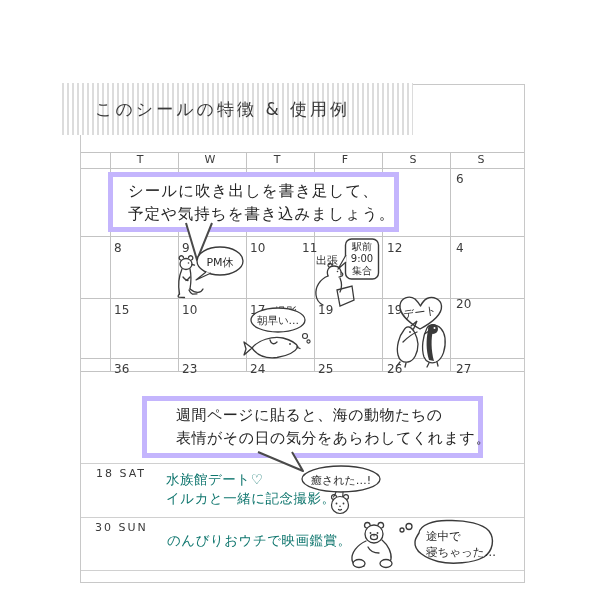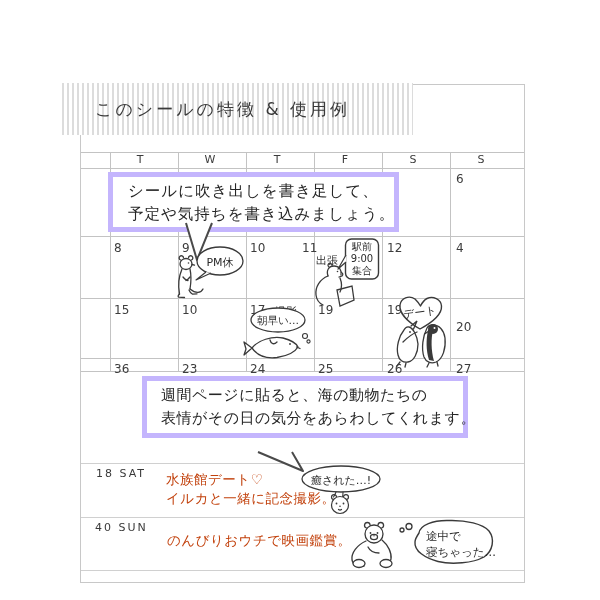--- a/index.html
+++ b/index.html
@@ -20,25 +20,25 @@
   .vline{position:absolute;top:2px;width:1px;height:219px;background:#c3c3c3;}
   .wd{position:absolute;top:3px;width:30px;text-align:center;font-size:11px;color:#3c3c3c;}
   .cdate{position:absolute;font-size:12px;color:#3c3c3c;}
   .cnote{position:absolute;font-size:11px;color:#2f2f2f;}
   .wline{left:81px;width:443px;height:1px;background:#d0d0d0;z-index:2;}
   .callout{background:#fff;border:5px solid #c4b5fd;z-index:5;}
   .callout .cl{white-space:nowrap;color:#262626;}
   #m-callout{left:108px;top:172px;width:281px;height:50px;}
   #m-callout .cl{font-size:15.5px;line-height:23px;letter-spacing:1px;padding-left:15px;}
   #m-callout .cl:first-child{padding-top:3px;}
-  #w-callout{left:142px;top:376px;width:316px;height:52px;}
+  #w-callout{left:142px;top:396px;width:316px;height:52px;padding-left:15px;}
   #w-callout .cl{font-size:15px;line-height:23px;letter-spacing:0.5px;padding-left:14px;}
   #w-callout .cl:first-child{padding-top:3px;}
   .dayname{font-size:11px;letter-spacing:2px;color:#3a3a3a;z-index:3;}
-  .wtext{font-size:13.5px;letter-spacing:0.5px;color:#c2410c;z-index:3;white-space:nowrap;}
+  .wtext{font-size:13.5px;letter-spacing:0.5px;color:#0f766e;z-index:3;white-space:nowrap;}
   #art{position:absolute;left:0;top:0;z-index:10;pointer-events:none;}
   #art text{fill:#2b2b2b;}
 </style>
 </head>
 <body>
 
 <div id="canvas">
 
 
   <div class="abs frame"></div>
@@ -74,21 +74,21 @@
     <span class="cdate" style="left:101px;top:91px">9</span>
     <span class="cdate" style="left:169px;top:91px">10</span>
     <span class="cdate" style="left:221px;top:91px">11</span>
     <span class="cdate" style="left:306px;top:91px">12</span>
     <span class="cdate" style="left:375px;top:91px">4</span>
     <span class="cdate" style="left:33px;top:153px">15</span>
     <span class="cdate" style="left:101px;top:153px">10</span>
     <span class="cdate" style="left:169px;top:153px">17</span>
     <span class="cdate" style="left:237px;top:153px">19</span>
     <span class="cdate" style="left:306px;top:153px">19</span>
-    <span class="cdate" style="left:375px;top:170px">20</span>
+    <span class="cdate" style="left:375px;top:147px">20</span>
     <span class="cdate" style="left:33px;top:212px">36</span>
     <span class="cdate" style="left:101px;top:212px">23</span>
     <span class="cdate" style="left:169px;top:212px">24</span>
     <span class="cdate" style="left:237px;top:212px">25</span>
     <span class="cdate" style="left:306px;top:212px">26</span>
     <span class="cdate" style="left:375px;top:212px">27</span>
 
     <span class="cnote" style="left:235px;top:103px">出張</span>
     <span class="cnote" style="left:194px;top:154px">撮影</span>
   </div>
@@ -104,21 +104,21 @@
   </div>
 
   <div class="abs wline" style="top:463px"></div>
   <div class="abs wline" style="top:517px"></div>
   <div class="abs wline" style="top:570px"></div>
 
   <div class="abs dayname" style="left:96px;top:467px">18 SAT</div>
   <div class="abs wtext" style="left:166px;top:471px">水族館デート♡</div>
   <div class="abs wtext" style="left:166px;top:490px">イルカと一緒に記念撮影。</div>
 
-  <div class="abs dayname" style="left:95px;top:521px">40 SUN</div>
+  <div class="abs dayname" style="left:95px;top:521px">30 SUN</div>
   <div class="abs wtext" style="left:167px;top:532px">のんびりおウチで映画鑑賞。</div>
 
   <svg id="art" width="600" height="600" viewBox="0 0 600 600">
 
     <path d="M186,223 L197,260 L212,223" fill="#ffffff" stroke="#4a4a4a" stroke-width="2" stroke-linejoin="round"></path>
 
     <g stroke="#3a3a3a" stroke-width="1.3" fill="none" stroke-linecap="round">
       <path d="M180.5,260 a2.2,2.2 0 1 1 3,-2.5"></path>
       <path d="M188.5,257.5 a2.2,2.2 0 1 1 3,2.5"></path>
       <ellipse cx="186" cy="264" rx="6" ry="5.5"></ellipse>

